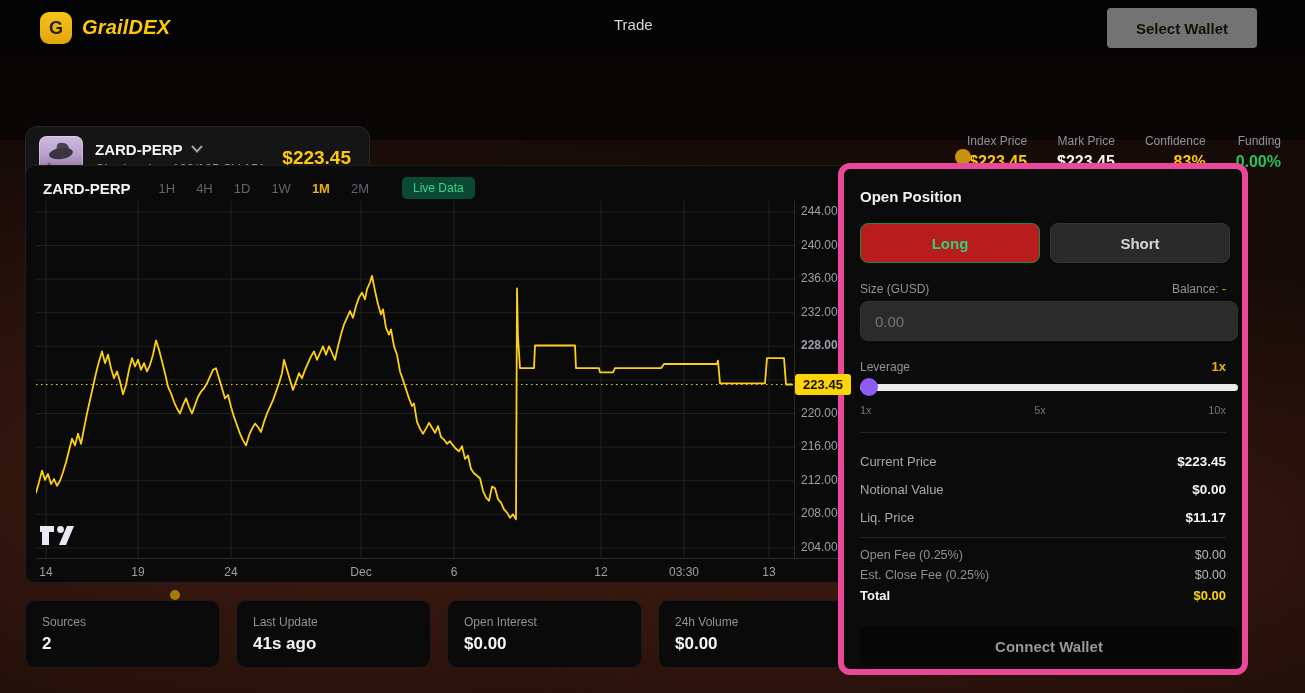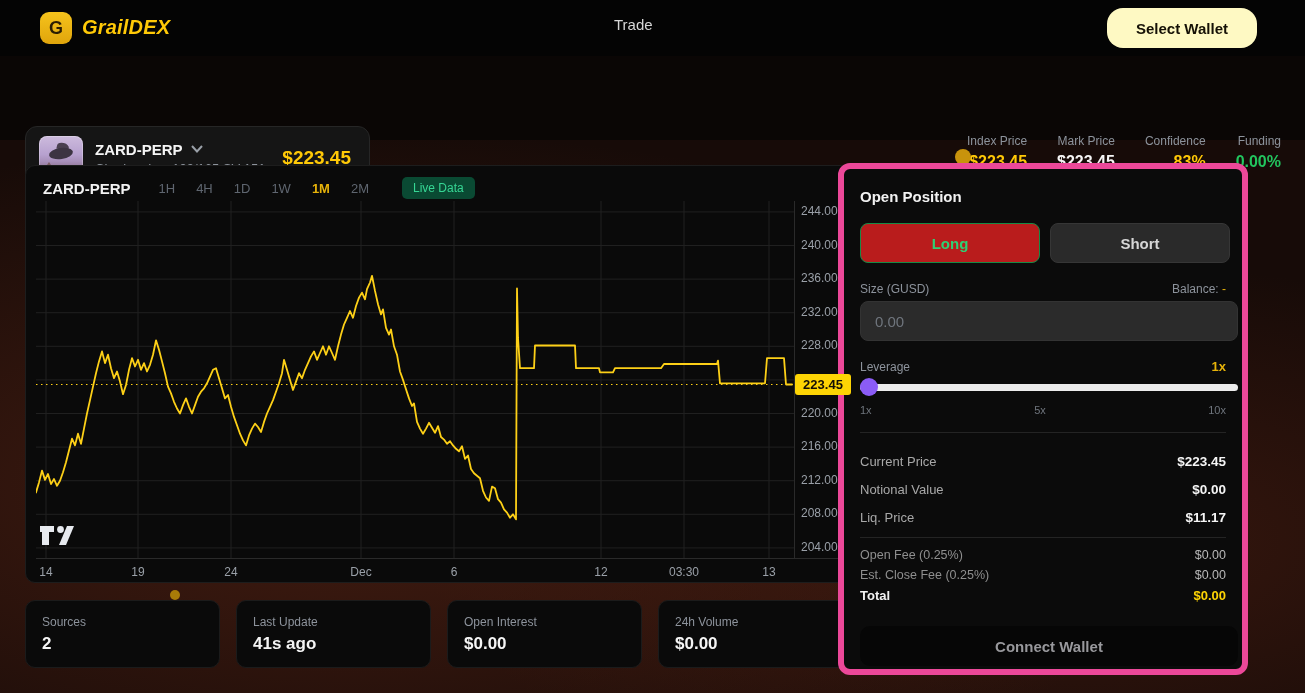--- a/index.html
+++ b/index.html
@@ -12,22 +12,22 @@
       #170b08;
     color:#e5e5e5;
   }
   
   .topnav{position:absolute;left:0;top:0;width:1305px;height:56px;background:#040404;}
   .logo-box{position:absolute;left:40px;top:12px;width:32px;height:32px;border-radius:9px;
     background:linear-gradient(180deg,#f6c31c,#e0a50c);display:flex;align-items:center;justify-content:center;
     color:#2b1d03;font-weight:bold;font-size:18px;}
   .brand{position:absolute;left:82px;top:16px;font-size:20px;font-weight:bold;color:#ffc907;letter-spacing:.2px;font-style:italic;}
   .nav-link{position:absolute;left:614px;top:16px;font-size:15px;color:#d6d6d6;}
-  .wallet-btn{position:absolute;left:1107px;top:8px;width:150px;height:40px;background:#fef9c3;border:none;
-    border-radius:16px;font-family:inherit;font-size:15px;font-weight:bold;color:#151106;cursor:pointer;}
+  .wallet-btn{position:absolute;left:1107px;top:8px;width:150px;height:40px;background:#737373;border:none;
+    border-radius:4px;font-family:inherit;font-size:15px;font-weight:bold;color:#151106;cursor:pointer;}
   
   .subheader{position:absolute;left:0;top:56px;width:1305px;height:84px;background:#0a0605;}
   .asset-card{position:absolute;left:25px;top:70px;width:343px;height:62px;background:#151515;
     border:1px solid #262626;border-radius:12px;display:flex;align-items:center;}
   .thumb{position:relative;width:44px;height:44px;margin-left:13px;border-radius:8px;overflow:hidden;flex:none;
     background:linear-gradient(180deg,#cdbbdd 0%,#b7a1cf 42%,#a78fb9 58%,#8d7290 74%,#6e525a 88%,#5a4349 100%);
     box-shadow:inset 0 0 0 1px rgba(255,255,255,.28);}
   .thumb .dragon{position:absolute;left:10px;top:12px;width:24px;height:11px;border-radius:50%;
     background:#3c3442;transform:rotate(-8deg);}
   .thumb .wing{position:absolute;left:18px;top:7px;width:12px;height:7px;border-radius:50% 50% 0 0;background:#4a4050;transform:rotate(14deg);}
@@ -192,21 +192,21 @@
         <polyline points="0,291.5 3,281.4 6,269.6 9,278.9 12,273.0 15,283.1 18,278.0 21,284.8 24,279.7 27,271.3 30,261.2 33,249.5 36,237.7 39,244.4 42,232.7 45,242.8 48,227.6 51,212.5 54,199.1 57,185.6 60,172.2 63,160.4 66,150.4 69,162.1 72,153.7 75,167.2 78,177.2 81,170.5 84,180.6 87,193.2 90,184.0 93,168.8 96,157.1 99,165.5 102,158.8 105,168.8 108,162.1 111,170.5 114,163.8 117,153.7 120,139.4 123,148.7 126,160.4 129,172.2 132,185.6 135,192.4 138,200.8 141,207.5 144,212.5 147,204.1 150,197.4 153,205.8 156,212.5 159,204.1 162,195.7 165,190.7 168,187.3 171,182.3 174,175.6 177,168.8 180,167.2 183,177.2 186,187.3 189,197.4 192,194.0 195,205.8 198,215.9 201,224.3 204,232.7 207,239.4 210,244.4 213,234.4 216,227.6 219,222.6 222,226.0 225,231.0 228,220.9 231,212.5 234,205.8 237,199.1 240,190.7 243,182.3 246,172.2 248,158.8 251,168.8 254,178.9 257,189.0 260,180.6 263,172.2 266,177.2 269,168.8 272,162.1 275,155.4 278,150.4 281,158.8 284,152.0 287,145.3 290,153.7 293,145.3 296,152.0 299,158.8 302,145.3 305,133.6 308,123.5 311,116.8 314,110.0 317,116.8 320,105.0 323,96.6 326,91.6 329,98.3 331,88.2 334,81.5 336,74.8 339,89.9 342,103.3 345,113.4 347,108.4 350,126.8 353,133.6 355,128.5 358,145.3 361,153.7 364,170.5 367,178.9 370,188.2 373,197.4 376,205.0 378,202.4 381,220.9 384,227.6 387,232.7 390,227.6 393,221.8 396,226.8 399,231.8 402,225.1 405,236.0 408,238.6 411,242.8 414,240.2 417,244.4 420,247.8 423,250.3 426,245.3 429,257.9 432,254.5 435,268.0 438,272.2 441,274.7 444,277.2 447,289.8 450,296.5 453,299.9 456,285.6 459,287.3 462,298.2 465,301.6 468,308.3 471,311.6 474,316.7 477,313.3 480,318.4 481,87.4 482,136.9 484,167.2 498,167.2 499,144.5 539,144.5 540,167.2 563,167.2 564,171.4 577,171.4 579,167.2 625,167.2 628,163.0 681,163.0 682,159.6 684,182.3 729,182.3 731,157.1 748,157.1 750,183.5 756,183.5" fill="none" stroke="#fdd017" stroke-width="1.8" stroke-linejoin="round" stroke-linecap="round"></polyline>
       </svg>
   </div>
   <div class="axis-vline"></div>
   <div class="axis-hline"></div>
   <div class="y-axis">
       <div class="ylab" style="top: 2.92px;">244.00</div>
       <div class="ylab" style="top: 36.52px;">240.00</div>
       <div class="ylab" style="top: 70.12px;">236.00</div>
       <div class="ylab" style="top: 103.72px;">232.00</div>
-      <div class="ylab" style="top: 137.32px;">228.00</div>
+      <div class="ylab" style="top: 137.32px; font-weight: bold;">228.00</div>
       <div class="ylab" style="top: 170.92px;">224.00</div>
       <div class="ylab" style="top: 204.52px;">220.00</div>
       <div class="ylab" style="top: 238.12px;">216.00</div>
       <div class="ylab" style="top: 271.72px;">212.00</div>
       <div class="ylab" style="top: 305.32px;">208.00</div>
       <div class="ylab" style="top: 338.92px;">204.00</div>
     </div>
   <div class="x-axis">
       <div class="xlab" style="left: 10px;">14</div>
       <div class="xlab" style="left: 102px;">19</div>

